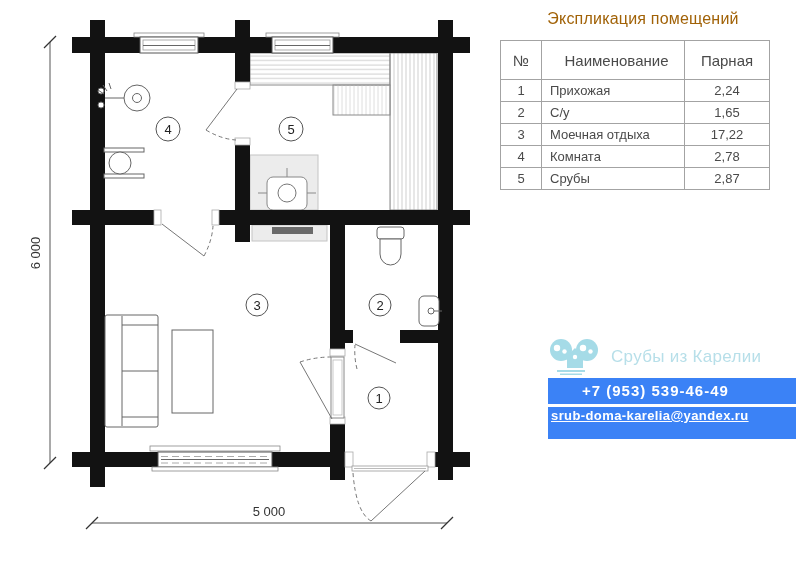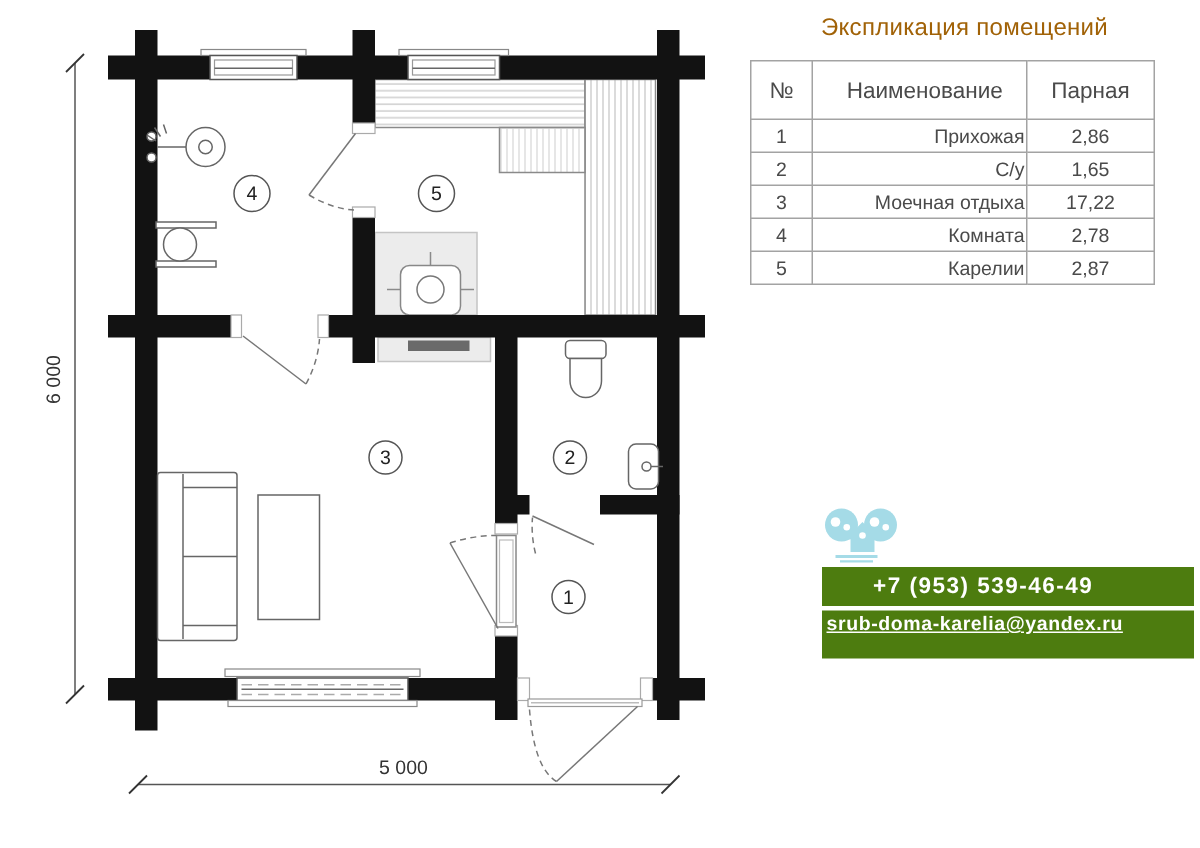--- a/index.html
+++ b/index.html
@@ -6,26 +6,26 @@
   .canvas{position:relative;width:800px;height:565px;background:#fff;overflow:hidden;
           font-family:"Liberation Sans",sans-serif;}
   svg text{font-family:"Liberation Sans","DejaVu Sans",sans-serif;}
   .expl-title{position:absolute;left:514px;top:10px;width:258px;text-align:center;
               font-size:16px;color:#a16207;letter-spacing:.2px;}
   table.expl{position:absolute;left:500px;top:40px;border-collapse:collapse;color:#4a4a4a;}
   table.expl th,table.expl td{border:1px solid #a3a3a3;font-weight:normal;background:#fff;}
   table.expl th{height:36px;font-size:15px;text-align:center;}
   table.expl td{height:19px;font-size:13px;}
   .col-num{width:38px;text-align:center;}
-  .col-name{width:133px;text-align:right;padding-left:8px;}
+  .col-name{width:133px;text-align:left;padding-left:8px;}
   .col-area{width:82px;text-align:center;}
   .brand{position:absolute;left:548px;top:337px;width:248px;}
   .brand-row{display:flex;align-items:center;gap:9px;height:40px;}
   .brand-name{font-size:17px;color:#b7dfe9;letter-spacing:.3px;}
-  .band{background:#4d7c0f;color:#fff;}
+  .band{background:#3b82f6;color:#fff;}
   .brand-phone{margin-top:1px;height:26px;line-height:26px;font-size:15px;font-weight:bold;
                letter-spacing:1px;padding-left:34px;}
   .brand-email{margin-top:3px;height:32px;line-height:18px;font-size:13px;font-weight:bold;
                text-decoration:underline;padding-left:3px;letter-spacing:.4px;}
 </style>
 </head>
 <body>
 
 <div class="canvas">
 
@@ -212,40 +212,40 @@
   <table class="expl">
     <tbody>
         <tr>
       <th class="col-num">№</th>
       <th class="col-name">Наименование</th>
       <th class="col-area">Парная</th>
     </tr>
     <tr>
       <td class="col-num">1</td>
       <td class="col-name">Прихожая</td>
-      <td class="col-area">2,86</td>
+      <td class="col-area">2,24</td>
     </tr>
     <tr>
       <td class="col-num">2</td>
       <td class="col-name">С/у</td>
       <td class="col-area">1,65</td>
     </tr>
     <tr>
       <td class="col-num">3</td>
       <td class="col-name">Моечная отдыха</td>
       <td class="col-area">17,22</td>
     </tr>
     <tr>
       <td class="col-num">4</td>
       <td class="col-name">Комната</td>
       <td class="col-area">2,78</td>
     </tr>
     <tr>
       <td class="col-num">5</td>
-      <td class="col-name">Карелии</td>
+      <td class="col-name">Срубы</td>
       <td class="col-area">2,87</td>
     </tr>
   </tbody>
     </table>
 
   <div class="brand">
     <div class="brand-row">
       <svg width="54" height="40" viewBox="0 0 54 40">
         <g fill="#a5dbe7">
           <circle cx="13" cy="13" r="11"></circle>
@@ -256,18 +256,19 @@
           <rect x="12" y="36.5" width="22" height="1.5"></rect>
         </g>
         <g fill="#ffffff">
           <circle cx="9" cy="11" r="3.2"></circle>
           <circle cx="16.5" cy="14.5" r="2.2"></circle>
           <circle cx="35" cy="11" r="3.2"></circle>
           <circle cx="42.5" cy="14.5" r="2.2"></circle>
           <circle cx="27" cy="20" r="2.2"></circle>
         </g>
       </svg>
+      <span class="brand-name">Срубы из Карелии</span>
     </div>
     <div class="band brand-phone">+7 (953) 539-46-49</div>
     <div class="band brand-email">srub-doma-karelia@yandex.ru</div>
   </div>
 
 </div>
 
 </body></html>

